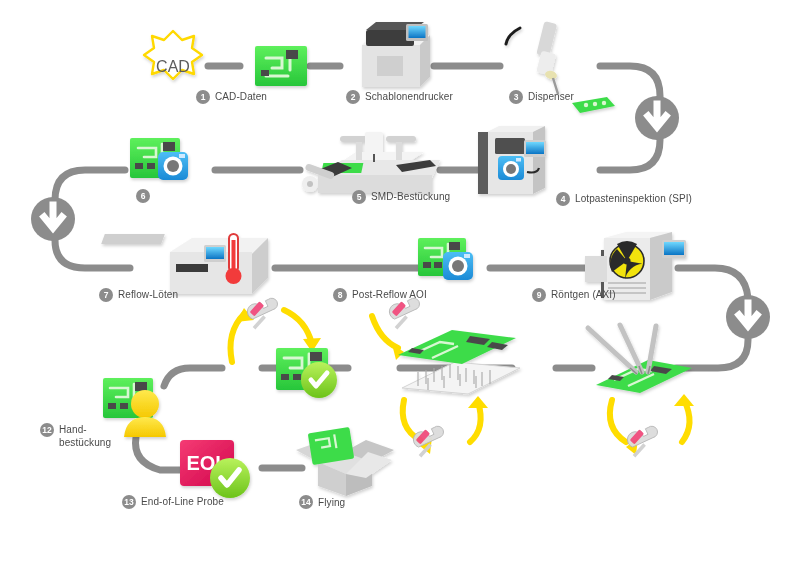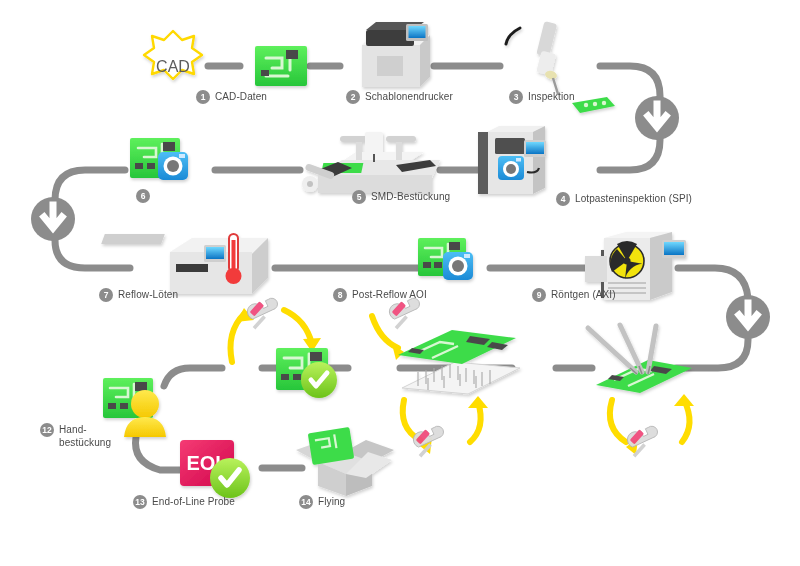--- a/index.html
+++ b/index.html
@@ -384,21 +384,21 @@
 <div class="lbl" style="left:196px;top:90px;">
   <div class="badge">1</div>
   <div class="ltxt">CAD-Daten</div>
 </div>
 <div class="lbl" style="left:346px;top:90px;">
   <div class="badge">2</div>
   <div class="ltxt">Schablonendrucker</div>
 </div>
 <div class="lbl" style="left:509px;top:90px;">
   <div class="badge">3</div>
-  <div class="ltxt">Inspektion</div>
+  <div class="ltxt">Dispenser</div>
 </div>
 <div class="lbl" style="left:556px;top:192px;">
   <div class="badge">4</div>
   <div class="ltxt">Lotpasteninspektion (SPI)</div>
 </div>
 <div class="lbl" style="left:352px;top:190px;">
   <div class="badge">5</div>
   <div class="ltxt">SMD-Bestückung</div>
 </div>
 <div class="lbl" style="left:136px;top:189px;">
@@ -414,22 +414,22 @@
 </div>
 <div class="lbl" style="left:532px;top:288px;">
   <div class="badge">9</div>
   <div class="ltxt">Röntgen (AXI)</div>
 </div>
 <div class="lbl" style="left:40px;top:415px;margin-top:8px;">
   <div class="badge">12</div>
   <div class="ltxt">Hand-
 bestückung</div>
 </div>
-<div class="lbl" style="left:133px;top:495px;">
+<div class="lbl" style="left:122px;top:495px;">
   <div class="badge">13</div>
   <div class="ltxt">End-of-Line Probe</div>
 </div>
-<div class="lbl" style="left:299px;top:495px;">
+<div class="lbl" style="left:299px;top:495px;align-items:center;">
   <div class="badge">14</div>
   <div class="ltxt">Flying</div>
 </div>
 
 </div>
 
 </body></html>

